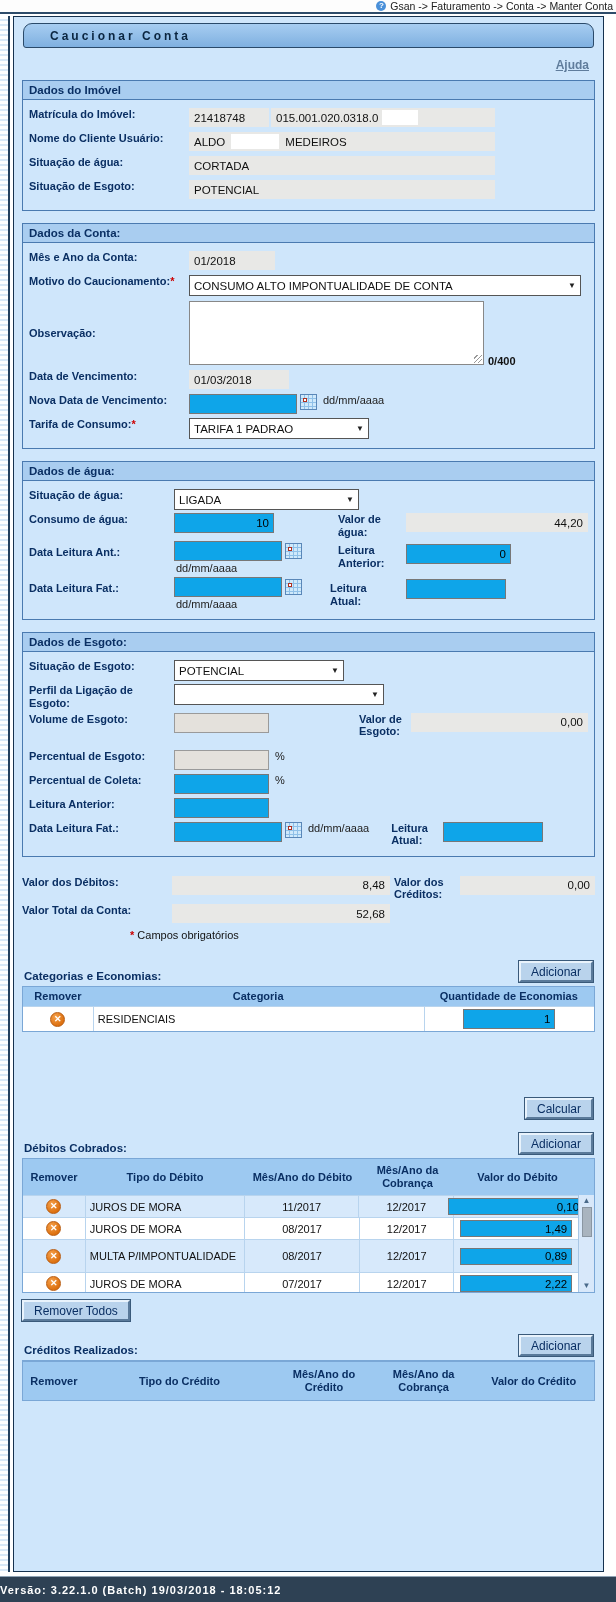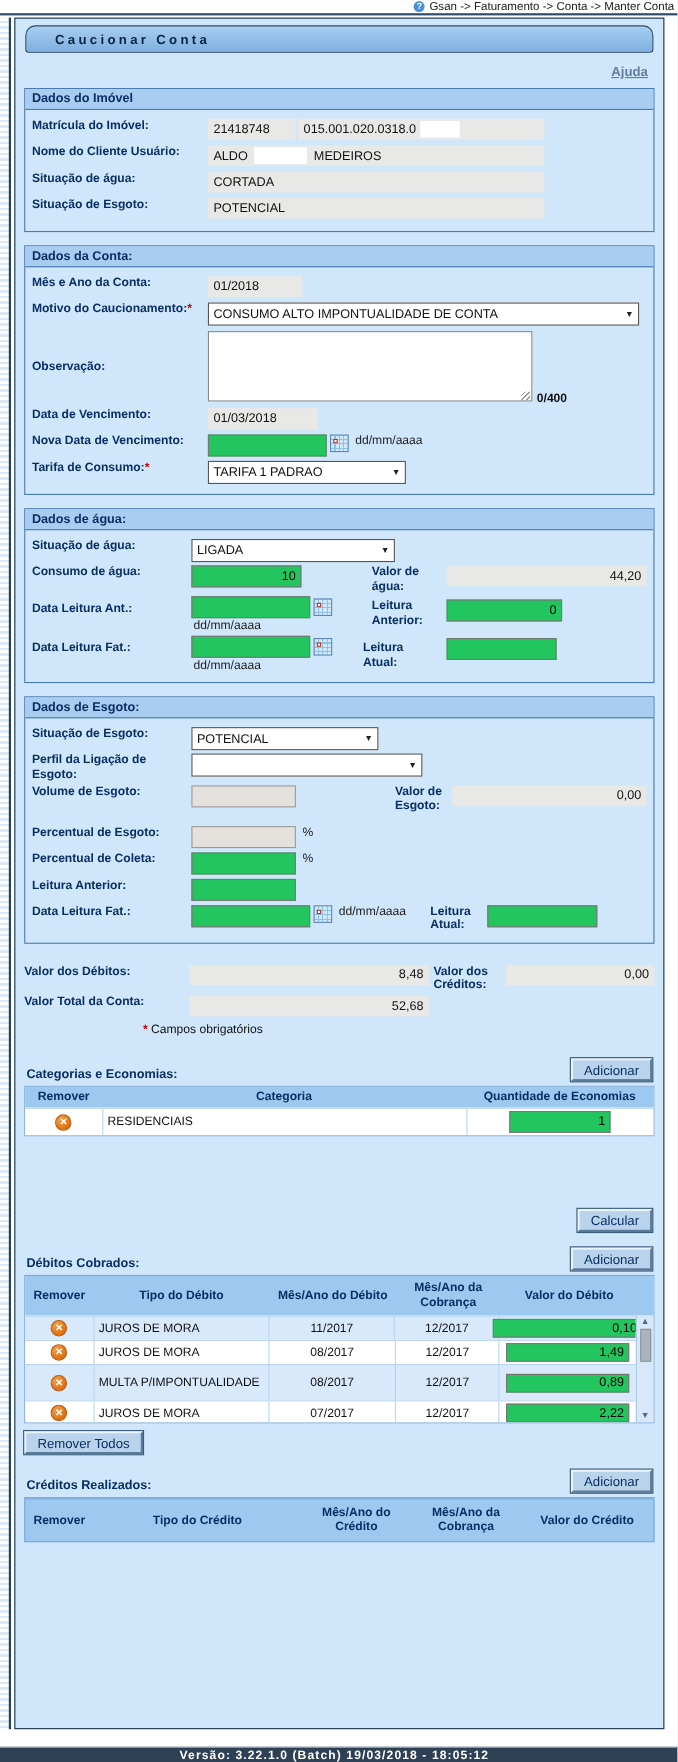--- a/index.html
+++ b/index.html
@@ -56,21 +56,21 @@
   .w150 { width:150px; } .w160 { width:160px; } .w145 { width:145px; }
   .rlbl { flex:none; font-weight:bold; color:#0a2f63; font-size:11px; line-height:1.15; margin-right:6px; }
   .req { color:#cc0000; font-weight:bold; }
   
   .ro {
     background:#e8e8e6; color:#111; font-size:11.5px;
     padding:2px 5px; height:19px; display:flex; align-items:center;
   }
   .ro.money { justify-content:flex-end; }
   .txt {
-    background:#22c55e; border:1px solid #777; height:20px; font-size:11.5px;
+    background:#0ea5e9; border:1px solid #777; height:20px; font-size:11.5px;
     padding:1px 4px; font-family:"Liberation Sans", sans-serif;
   }
   .txt.num { text-align:right; }
   .dis {
     background:#e4e1dc; border:1px solid #9a9a9a; height:20px;
   }
   .sel {
     background:#fff; border:1px solid #555; height:21px;
     display:flex; align-items:center; justify-content:space-between;
     padding:0 4px; font-size:11.5px; cursor:pointer;
@@ -135,23 +135,23 @@
     padding:2px 0; cursor:pointer;
   }
   .scrollbar .sb-arrow { font-size:8px; color:#4a6a8a; line-height:1; }
   .scrollbar .sb-thumb { width:10px; height:30px; background:#a9b4bf; border:1px solid #8a96a2; margin-top:2px; }
   .scrollbar .sb-track-space { flex:1; }
   
   .actions { margin-top:auto; display:flex; align-items:center; padding:0 2px 4px 2px; }
   .actions .spacer { flex:1; }
   
   .footer {
-    position:absolute; left:0; bottom:0; width:616px; height:14px;
+    position:absolute; left:0; bottom:0; width:616px; height:26px;
     background:#2e4154; border-top:1px solid #8fa3b5;
-    display:flex; align-items:center; justify-content:center; padding-right:8px;
+    display:flex; align-items:center; justify-content:flex-start; padding-right:8px;
   }
   .footer .ver { color:#fff; font-weight:bold; font-size:11px; letter-spacing:1px; }
   .spacer64 { height:64px; }
   .btn-row-right { display:flex; justify-content:flex-end; padding-right:2px; margin:2px 0 10px 0; }
 </style>
 </head>
 <body>
 
 <div class="topbar">
   <span class="help-dot">?</span>

